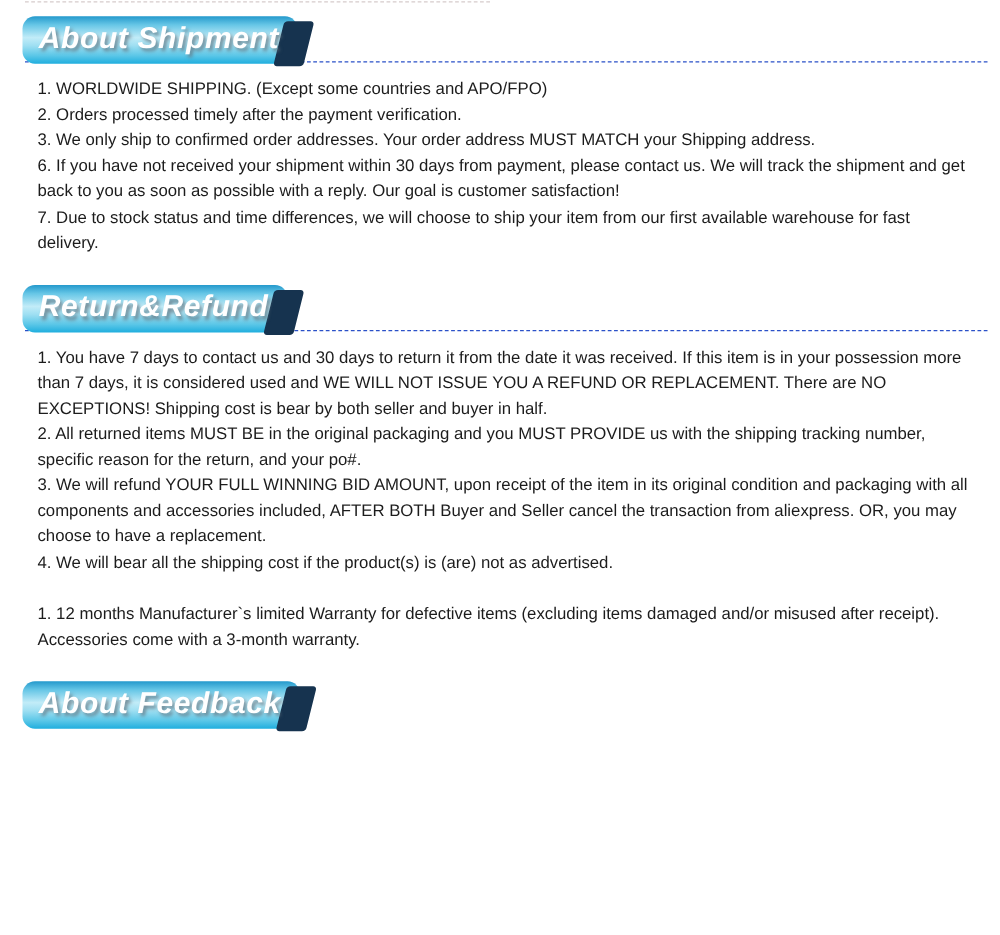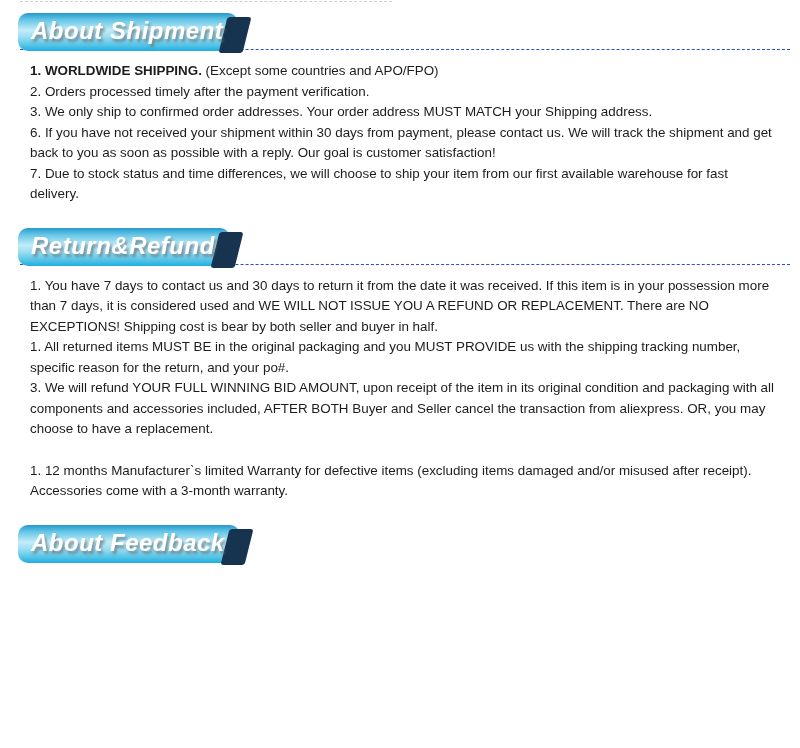--- a/index.html
+++ b/index.html
@@ -67,21 +67,21 @@
 
   
   .section-body {
     padding: 9px 25px 12px 30px;
   }
   .section-body p {
     margin: 0;
     font-size: 13.4px;
     line-height: 20.5px;
   }
-  .lead-bold { font-weight: bold; }
+  .lead-bold { font-weight: normal; }
 </style>
 </head>
 <body>
 
 <div class="page">
 
   <div class="top-remnant"></div>
 
   <section>
     <div class="section-head">
@@ -103,22 +103,23 @@
   <section>
     <div class="section-head">
       <div class="head-rule"></div>
       <div class="banner">
         <div class="banner-shadow"></div>
         <span class="banner-title">Return&amp;Refund</span>
       </div>
     </div>
     <div class="section-body">
       <p>1. You have 7 days to contact us and 30 days to return it from the date it was received. If this item is in your possession more than 7 days, it is considered used and WE WILL NOT ISSUE YOU A REFUND OR REPLACEMENT. There are NO EXCEPTIONS! Shipping cost is bear by both seller and buyer in half.</p>
-      <p>1. All returned items MUST BE in the original packaging and you MUST PROVIDE us with the shipping tracking number, specific reason for the return, and your po#.</p>
+      <p>2. All returned items MUST BE in the original packaging and you MUST PROVIDE us with the shipping tracking number, specific reason for the return, and your po#.</p>
       <p>3. We will refund YOUR FULL WINNING BID AMOUNT, upon receipt of the item in its original condition and packaging with all components and accessories included, AFTER BOTH Buyer and Seller cancel the transaction from aliexpress. OR, you may choose to have a replacement.</p>
+      <p>4.  We will bear all the shipping cost if the product(s) is (are) not as advertised.</p>
     </div>
   </section>
 
   <section>
     <div class="section-body">
       <p>1. 12 months Manufacturer`s limited Warranty for defective items (excluding items damaged and/or misused after receipt). Accessories come with a 3-month warranty.</p>
     </div>
   </section>
 
   <section>

